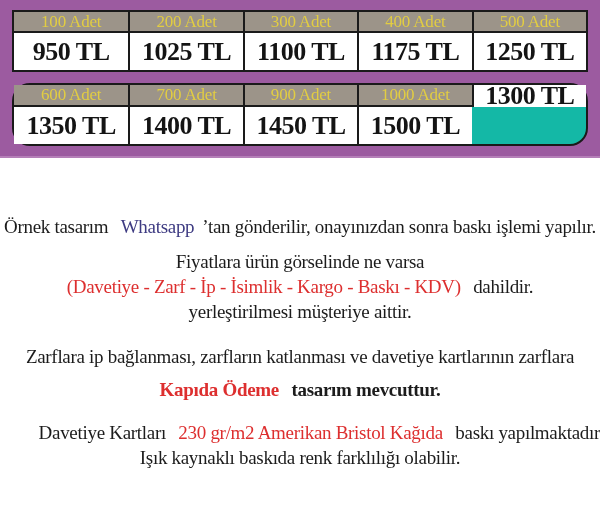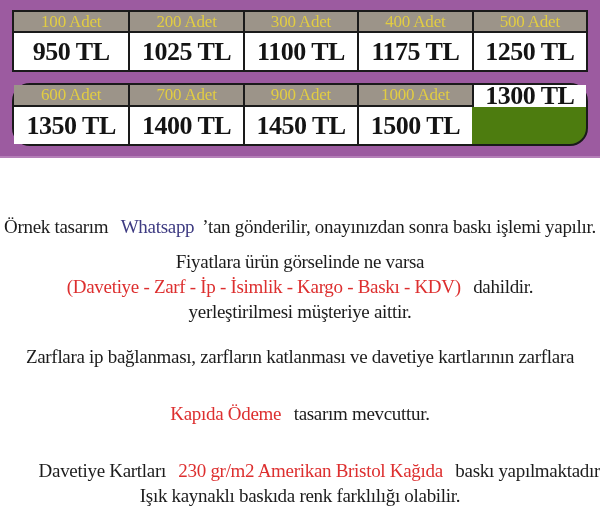--- a/index.html
+++ b/index.html
@@ -26,21 +26,21 @@
     width:600px;height:158px;
     background:var(--banner-bg);
     border-bottom:2px solid var(--banner-edge);
     padding:10px 12px 0 12px;
   }
   .price-table{
     width:100%;
     display:grid;
     grid-template-columns:repeat(5,1fr);
     border:2px solid var(--cell-border);
-    background:#4d7c0f;
+    background:#14b8a6;
   }
   .price-table.t1{grid-template-rows:21px 37px;margin-bottom:11px;}
   .price-table.t2{grid-template-rows:22px 37px;border-radius:18px;}
   .price-table .cell{
     display:flex;align-items:center;justify-content:center;
     border-left:2px solid var(--cell-border);
     overflow:hidden;
   }
   .price-table .cell:nth-child(5n+1){border-left:none;}
   .qty-cell{
@@ -66,22 +66,22 @@
     color:var(--body-text);
   }
   .info .line{
     display:flex;justify-content:center;
     white-space:pre;
     gap:8px;
   }
   .mt-1{margin-top:56px;}
   .mt-2{margin-top:10px;}
   .mt-3{margin-top:20px;}
-  .mt-4{margin-top:32px;}
-  .mt-5{margin-top:32px;padding-left:42px;}
+  .mt-4{margin-top:8px;font-weight:bold;}
+  .mt-5{margin-top:18px;padding-left:42px;}
   .red{color:var(--red);}
   .wa{color:var(--wa);}
 </style>
 </head>
 <body>
 
 <div class="banner">
 
   <div class="price-table t1">
     <div class="cell qty-cell">100 Adet</div>

